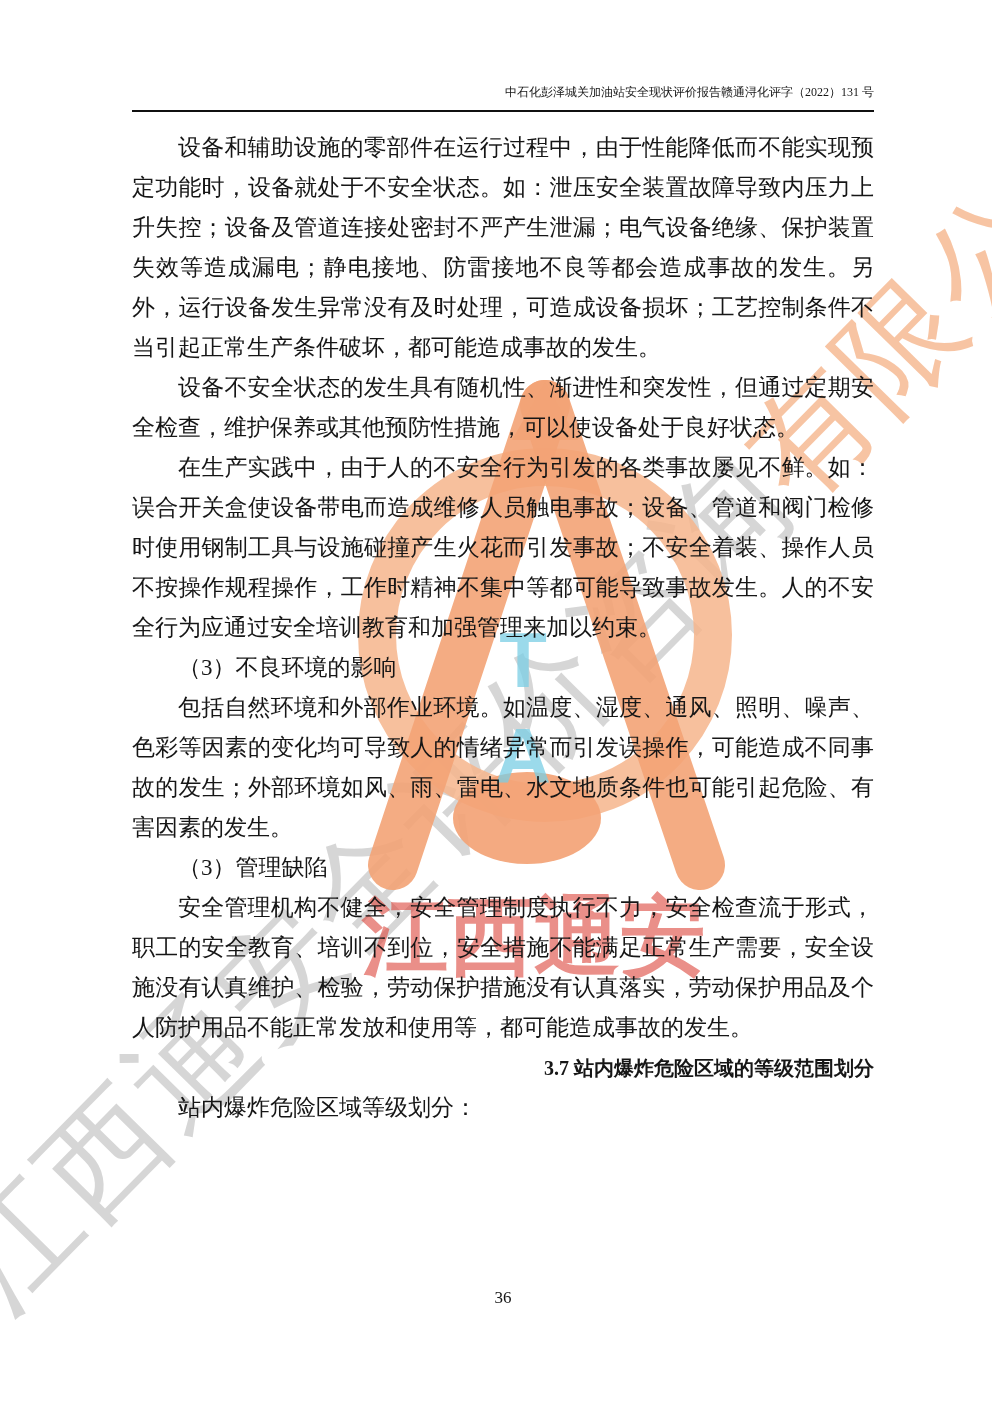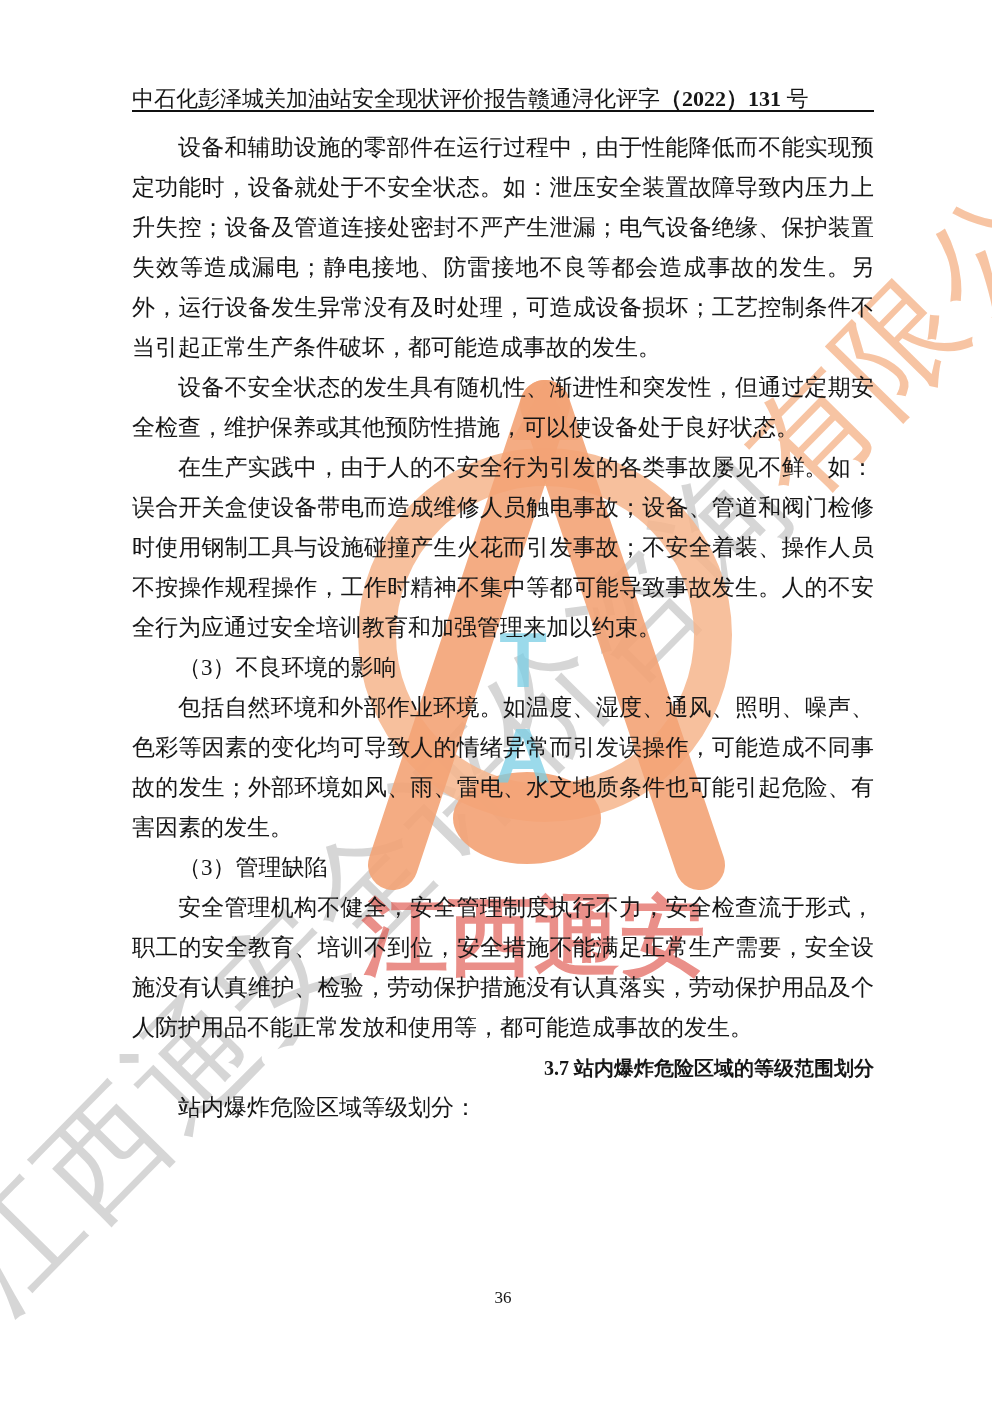--- a/index.html
+++ b/index.html
@@ -46,25 +46,25 @@
     font-size: 86px; font-weight: bold;
     letter-spacing: 0px; line-height: 100px;
     color: rgba(220,68,58,0.60);
     font-family: Liberation Mono, monospace;
     white-space: nowrap;
   }
 
   
   .header {
     position: absolute; left: 132px; top: 84px; width: 742px;
-    display: flex; justify-content: flex-start; align-items: baseline;
-    font-size: 22px; z-index: 2;
+    display: flex; justify-content: flex-end; align-items: baseline;
+    font-size: 12px; z-index: 2;
   }
   .header .h-right { white-space: nowrap; }
-  .header .bold { font-weight: bold; }
+  .header .bold { font-weight: normal; }
   .header-rule {
     position: absolute; left: 132px; top: 110px; width: 742px;
     height: 0; border-bottom: 2.5px solid #101010; z-index: 2;
   }
 
   .content {
     position: absolute; left: 132px; top: 128px; width: 742px;
     font-size: 23px; line-height: 40px; z-index: 2;
   }
   .content p { margin: 0; }

